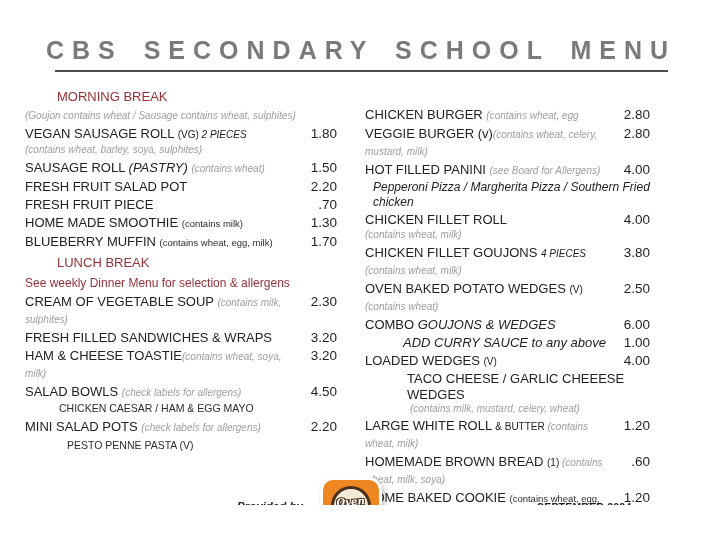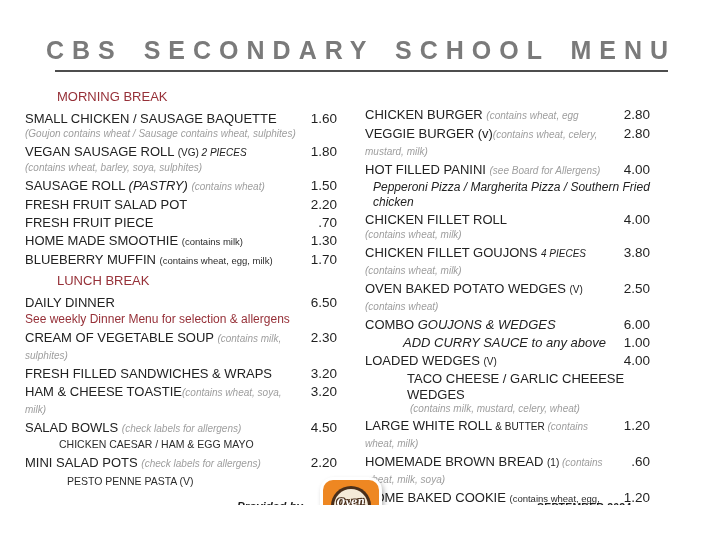--- a/index.html
+++ b/index.html
@@ -59,24 +59,20 @@
 </head>
 <body>
 
 <div class="page">
 
   <div class="title">CBS SECONDARY SCHOOL MENU</div>
   <div class="title-rule"></div>
 
   <div class="col col-left">
       <div class="row row-header"><span class="hdr">MORNING BREAK</span></div>
-      <div class="row row-item">
-        <span class="lbl"><span class="seg-m">SMALL CHICKEN / SAUSAGE BAQUETTE</span></span>
-        <span class="price">1.60</span>
-      </div>
       <div class="row row-note">
         <span class="lbl"><span class="seg-n">(Goujon contains wheat / Sausage contains wheat, sulphites)</span></span>
       </div>
       <div class="row row-item">
         <span class="lbl"><span class="seg-m">VEGAN SAUSAGE ROLL </span><span class="seg-ms">(VG) </span><span class="seg-msi">2 PIECES</span></span>
         <span class="price">1.80</span>
       </div>
       <div class="row row-note">
         <span class="lbl"><span class="seg-n">(contains wheat, barley, soya, sulphites)</span></span>
       </div>
@@ -94,24 +90,20 @@
       </div>
       <div class="row row-item">
         <span class="lbl"><span class="seg-m">HOME MADE SMOOTHIE </span><span class="seg-nd">(contains milk)</span></span>
         <span class="price">1.30</span>
       </div>
       <div class="row row-item">
         <span class="lbl"><span class="seg-m">BLUEBERRY MUFFIN </span><span class="seg-nd">(contains wheat, egg, milk)</span></span>
         <span class="price">1.70</span>
       </div>
       <div class="row row-header"><span class="hdr">LUNCH BREAK</span></div>
-      <div class="row row-item">
-        <span class="lbl"><span class="seg-m">DAILY DINNER</span></span>
-        <span class="price">6.50</span>
-      </div>
       <div class="row row-redline">
         <span class="lbl"><span class="seg-red">See weekly Dinner Menu for selection &amp; allergens</span></span>
       </div>
       <div class="row row-item">
         <span class="lbl"><span class="seg-m">CREAM OF VEGETABLE SOUP </span><span class="seg-n">(contains milk, sulphites)</span></span>
         <span class="price">2.30</span>
       </div>
       <div class="row row-item">
         <span class="lbl"><span class="seg-m">FRESH FILLED SANDWICHES &amp; WRAPS</span></span>
         <span class="price">3.20</span>

